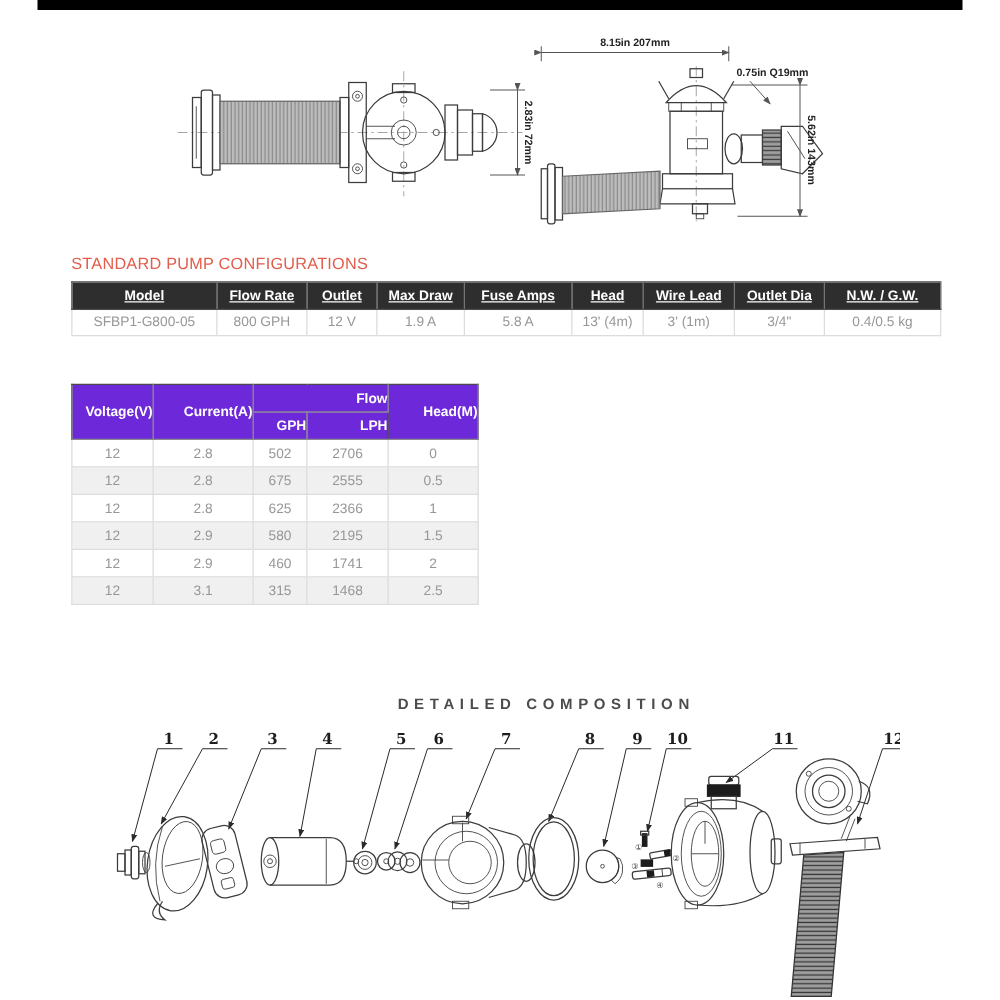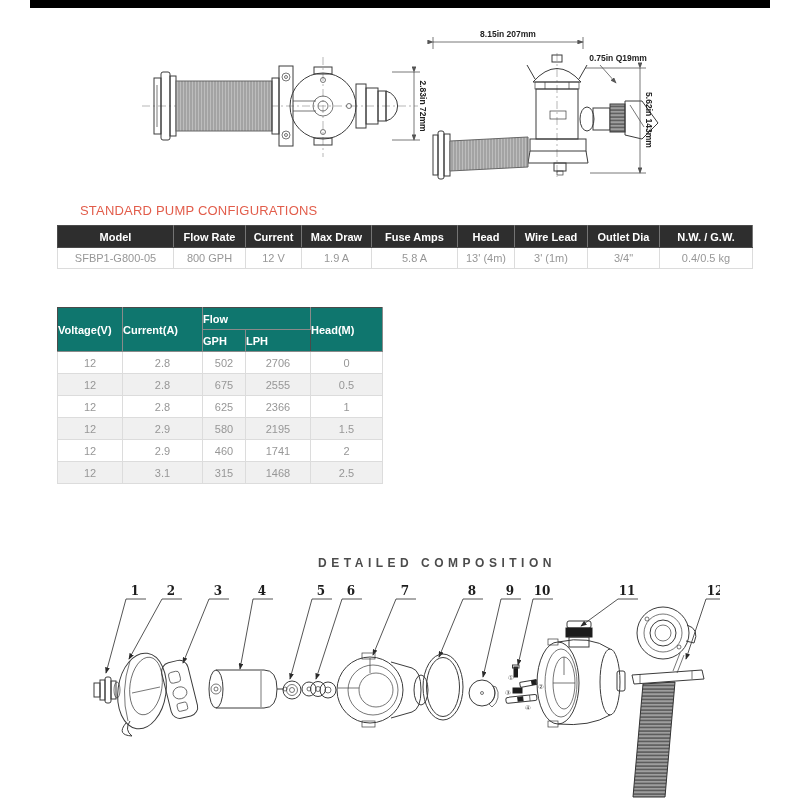--- a/index.html
+++ b/index.html
@@ -3,41 +3,41 @@
 <meta charset="utf-8">
 <style>
   html,body { margin:0; padding:0; }
   body {
     width:800px; height:800px; background:#ffffff; position:relative;
     font-family:"Liberation Sans", sans-serif; overflow:hidden;
   }
   .abs { position:absolute; }
   #topbar { left:30px; top:0; width:740px; height:8px; background:#000; }
 
-  .sec-title { font-size:13px; color:#e25d4b; letter-spacing:0.2px;margin-left:23px; }
+  .sec-title { font-size:13px; color:#e25d4b; letter-spacing:0.2px; }
 
   #config-sec { left:57px; top:203px; width:696px; }
   #perf-sec   { left:57px; top:300px; width:330px; }
 
   table { border-collapse:collapse; table-layout:fixed; margin-top:7px; }
   .cfg { width:695px; }
   .cfg th {
     background:#2e2e2e; color:#fff; font-size:11px; font-weight:bold;
     height:21px; border:1px solid #4a4a4a; border-right:1px solid #747474;
-    padding:0; text-align:center;
+    padding:0; text-align:center;text-decoration:underline;
   }
   .cfg td, .perf td {
     font-size:11px; color:#979797; text-align:center; height:20px;
     border:1px solid #dcdcdc; background:#fff; padding:0;margin-top:46px;
   }
   .perf { width:325px; }
   .perf th {
-    background:#0f766e; color:#fff; font-size:11px; font-weight:bold;
+    background:#6d28d9; color:#fff; font-size:11px; font-weight:bold;
     border:1px solid #4a4a4a; border-right:1px solid #8a8a8a;
-    border-bottom:1px solid #8a8a8a; height:21px; padding:0; text-align:left;
+    border-bottom:1px solid #8a8a8a; height:21px; padding:0; text-align:right;
   }
   .perf td { height:21px; }
   .perf tr.alt td { background:#f0f0f0; }
 
   #comp-title {
     left:102px; top:556px; width:670px; text-align:center;
     font-size:12px; font-weight:bold; letter-spacing:4.5px; color:#4c4c4c;
   }
 
   svg { display:block; }
@@ -189,21 +189,21 @@
       <col style="width:86px">
         <col style="width:57px">
         <col style="width:73px">
         <col style="width:72px">
         <col style="width:93px">
     </colgroup>
     <tbody>
         <tr>
       <th>Model</th>
       <th>Flow Rate</th>
-      <th>Current</th>
+      <th>Outlet</th>
       <th>Max Draw</th>
       <th>Fuse Amps</th>
       <th>Head</th>
       <th>Wire Lead</th>
       <th>Outlet Dia</th>
       <th>N.W. / G.W.</th>
     </tr>
     <tr>
       <td>SFBP1-G800-05</td>
       <td>800 GPH</td>

